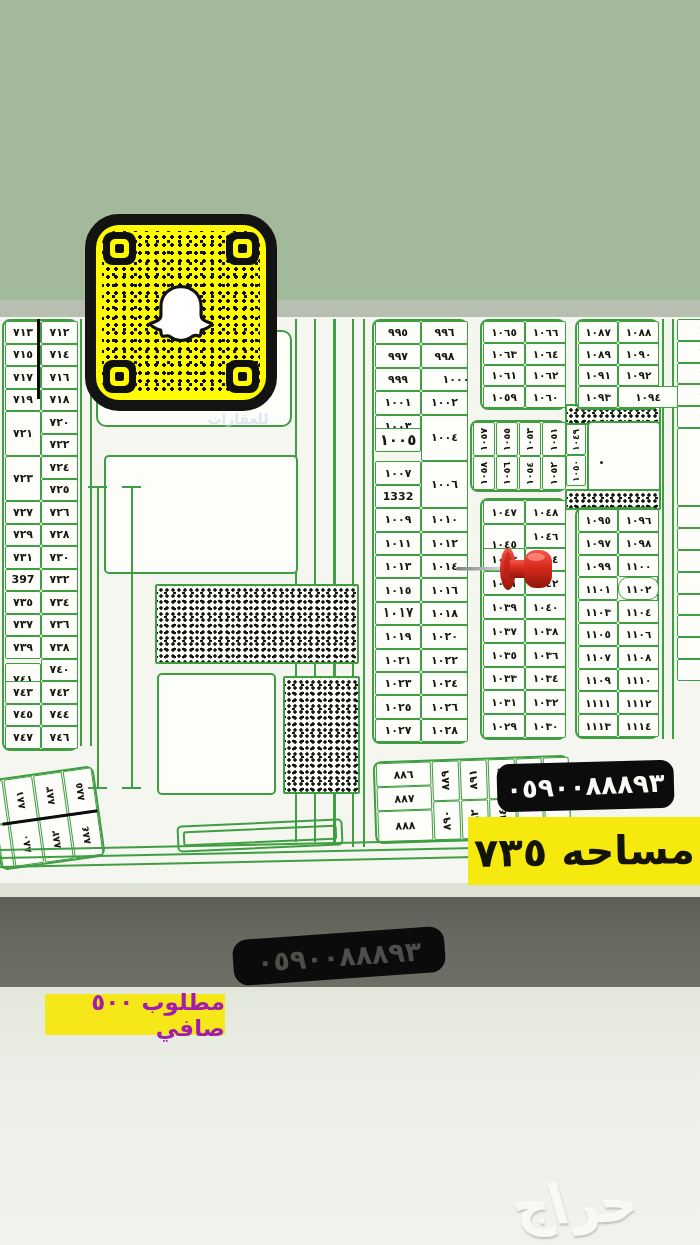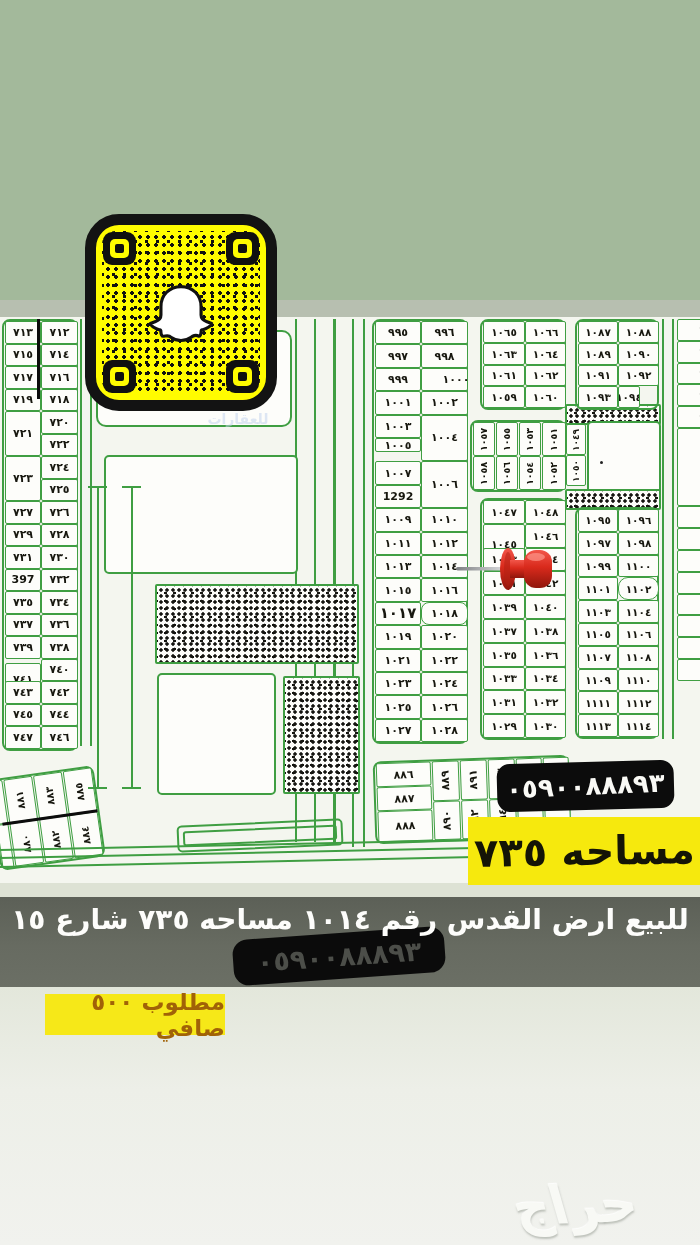--- a/index.html
+++ b/index.html
@@ -53,21 +53,21 @@
   #banner{left:0;top:897px;width:700px;height:90px;z-index:8;
       background:linear-gradient(180deg,#5c6057 0%,#676b61 55%,#6b6f65 100%);overflow:hidden;}
   #banner-pill{position:absolute;left:233px;top:36px;width:212px;height:46px;background:#0b0b0b;
       border-radius:15px;transform:rotate(-4deg);display:flex;align-items:center;justify-content:center;}
   #banner-pill span{color:#4c4e49;font-weight:700;font-size:27px;letter-spacing:2px;}
   .banner-line{position:absolute;left:0;width:700px;text-align:center;color:#fdfdfb;font-weight:700;}
   #banner-line1{top:6px;font-size:28px;}
   #banner-line2{top:47px;font-size:27px;}
   #price-tag{left:45px;top:994px;width:180px;height:41px;background:#f6e818;
       display:flex;align-items:center;justify-content:center;z-index:8;}
-  #price-tag span{font-weight:700;font-size:23px;color:#a16207;}
+  #price-tag span{font-weight:700;font-size:23px;color:#a21caf;}
   #haraj-mark{left:470px;top:1172px;width:210px;height:66px;z-index:4;
       display:flex;align-items:center;justify-content:center;}
   #haraj-mark span{font-size:52px;font-weight:700;color:#f8f9f5;transform:skewX(14deg) rotate(-2deg);
       text-shadow:0 2px 2px rgba(150,155,145,.55), 0 -1px 1px rgba(255,255,255,.9);}
   #agency-mark{left:178px;top:411px;width:120px;text-align:center;z-index:5;
       color:rgba(195,212,236,.55);font-size:14px;font-weight:700;}
   #pin-black-line-a{left:37px;top:319px;width:2.5px;height:80px;background:#0c0c0c;z-index:3;}
   #block-h-line{left:2px;top:816px;width:96px;height:2.5px;background:#0c0c0c;z-index:3;transform:rotate(-8deg);}
   #mosque-cell{left:587px;top:421px;width:70px;height:84px;}
   #mosque-dot{left:600px;top:461px;width:3px;height:3px;background:#222;border-radius:50%;}
@@ -240,42 +240,42 @@
       </div>
       <div class="pcell" style="left: 1px; top: 46.8px; width: 46px; height: 23.4px; font-size: 11px;">
         <span>٩٩٩</span>
       </div>
       <div class="pcell" style="left: 1px; top: 70.2px; width: 46px; height: 23.4px; font-size: 11px;">
         <span>١٠٠١</span>
       </div>
       <div class="pcell" style="left: 1px; top: 93.6px; width: 46px; height: 23.4px; font-size: 11px;">
         <span>١٠٠٣</span>
       </div>
-      <div class="pcell" style="left: 1px; top: 117px; width: 46px; height: 14px; font-size: 11px;">
+      <div class="pcell" style="left: 1px; top: 107px; width: 46px; height: 24px; font-size: 15px;">
         <span>١٠٠٥</span>
       </div>
       <div class="pcell" style="left: 1px; top: 140.4px; width: 46px; height: 23.4px; font-size: 11px;">
         <span>١٠٠٧</span>
       </div>
       <div class="pcell" style="left: 1px; top: 163.8px; width: 46px; height: 23.4px; font-size: 11px;">
-        <span>1292</span>
+        <span>1332</span>
       </div>
       <div class="pcell" style="left: 1px; top: 187.2px; width: 46px; height: 23.4px; font-size: 11px;">
         <span>١٠٠٩</span>
       </div>
       <div class="pcell" style="left: 1px; top: 210.6px; width: 46px; height: 23.4px; font-size: 11px;">
         <span>١٠١١</span>
       </div>
       <div class="pcell" style="left: 1px; top: 234px; width: 46px; height: 23.4px; font-size: 11px; text-align: center;">
         <span>١٠١٣</span>
       </div>
       <div class="pcell" style="left: 1px; top: 257.4px; width: 46px; height: 23.4px; font-size: 11px;">
         <span>١٠١٥</span>
       </div>
-      <div class="pcell" style="left: 1px; top: 280.8px; width: 46px; height: 23px; font-size: 15px;">
+      <div class="pcell" style="left: 1px; top: 280.8px; width: 46px; height: 23px; font-size: 13px; font-family: Liberation Mono, monospace;">
         <span>١٠١٧</span>
       </div>
       <div class="pcell" style="left: 1px; top: 304.2px; width: 46px; height: 23.4px; font-size: 11px;">
         <span>١٠١٩</span>
       </div>
       <div class="pcell" style="left: 1px; top: 327.6px; width: 46px; height: 23.4px; font-size: 11px;">
         <span>١٠٢١</span>
       </div>
       <div class="pcell" style="left: 1px; top: 351px; width: 46px; height: 23.4px; font-size: 11px;">
         <span>١٠٢٣</span>
@@ -309,21 +309,21 @@
       </div>
       <div class="pcell" style="left: 47px; top: 210.6px; width: 47px; height: 23.4px; font-size: 11px;">
         <span>١٠١٢</span>
       </div>
       <div class="pcell" style="left: 47px; top: 234px; width: 47px; height: 23.4px; font-size: 11px;">
         <span>١٠١٤</span>
       </div>
       <div class="pcell" style="left: 47px; top: 257.4px; width: 47px; height: 23.4px; font-size: 11px;">
         <span>١٠١٦</span>
       </div>
-      <div class="pcell" style="left: 47px; top: 280.8px; width: 47px; height: 23.4px; font-size: 11px; border-radius: 8px;">
+      <div class="pcell" style="left: 47px; top: 280.8px; width: 47px; height: 23.4px; font-size: 11px;">
         <span>١٠١٨</span>
       </div>
       <div class="pcell" style="left: 47px; top: 304.2px; width: 47px; height: 23.4px; font-size: 11px;">
         <span>١٠٢٠</span>
       </div>
       <div class="pcell" style="left: 47px; top: 327.6px; width: 47px; height: 23.4px; font-size: 11px;">
         <span>١٠٢٢</span>
       </div>
       <div class="pcell" style="left: 47px; top: 351px; width: 47px; height: 23.4px; font-size: 11px;">
         <span>١٠٢٤</span>
@@ -464,21 +464,21 @@
       </div>
       <div class="pcell" style="left: 41px; top: 0px; width: 41px; height: 21.8px; font-size: 10.5px;">
         <span>١٠٨٨</span>
       </div>
       <div class="pcell" style="left: 41px; top: 21.8px; width: 41px; height: 21.8px; font-size: 10.5px;">
         <span>١٠٩٠</span>
       </div>
       <div class="pcell" style="left: 41px; top: 43.6px; width: 41px; height: 21.8px; font-size: 10.5px;">
         <span>١٠٩٢</span>
       </div>
-      <div class="pcell" style="left: 41px; top: 65.4px; width: 22px; height: 21.8px; font-size: 10.5px;">
+      <div class="pcell" style="left: 41px; top: 65.4px; width: 60px; height: 21.8px; font-size: 10.5px;">
         <span>١٠٩٤</span>
       </div>
     </div>
     <div class="pblock noframe" style="left: 566px; top: 424px; width: 21px; height: 66px;">
       <div class="pcell vtext" style="left: 0px; top: 0px; width: 20px; height: 31px; font-size: 9px;">
         <span>١٠٤٩</span>
       </div>
       <div class="pcell vtext" style="left: 0px; top: 31px; width: 20px; height: 31px; font-size: 9px;">
         <span>١٠٥٠</span>
       </div>
@@ -696,21 +696,20 @@
 </div>
 
 <div class="abs" id="area-box">
   <span>مساحه ٧٣٥</span>
 </div>
 
 <div class="abs" id="banner">
   <div id="banner-pill">
     <span>٠٥٩٠٠٨٨٨٩٣</span>
   </div>
-  <div class="banner-line" id="banner-line1">للبيع ارض القدس رقم ١٠١٤ مساحه ٧٣٥ شارع ١٥</div>
 </div>
 
 <div class="abs" id="price-tag">
   <span>مطلوب ٥٠٠ صافي</span>
 </div>
 
 <div class="abs" id="haraj-mark">
   <span>حراج</span>
 </div>
 

